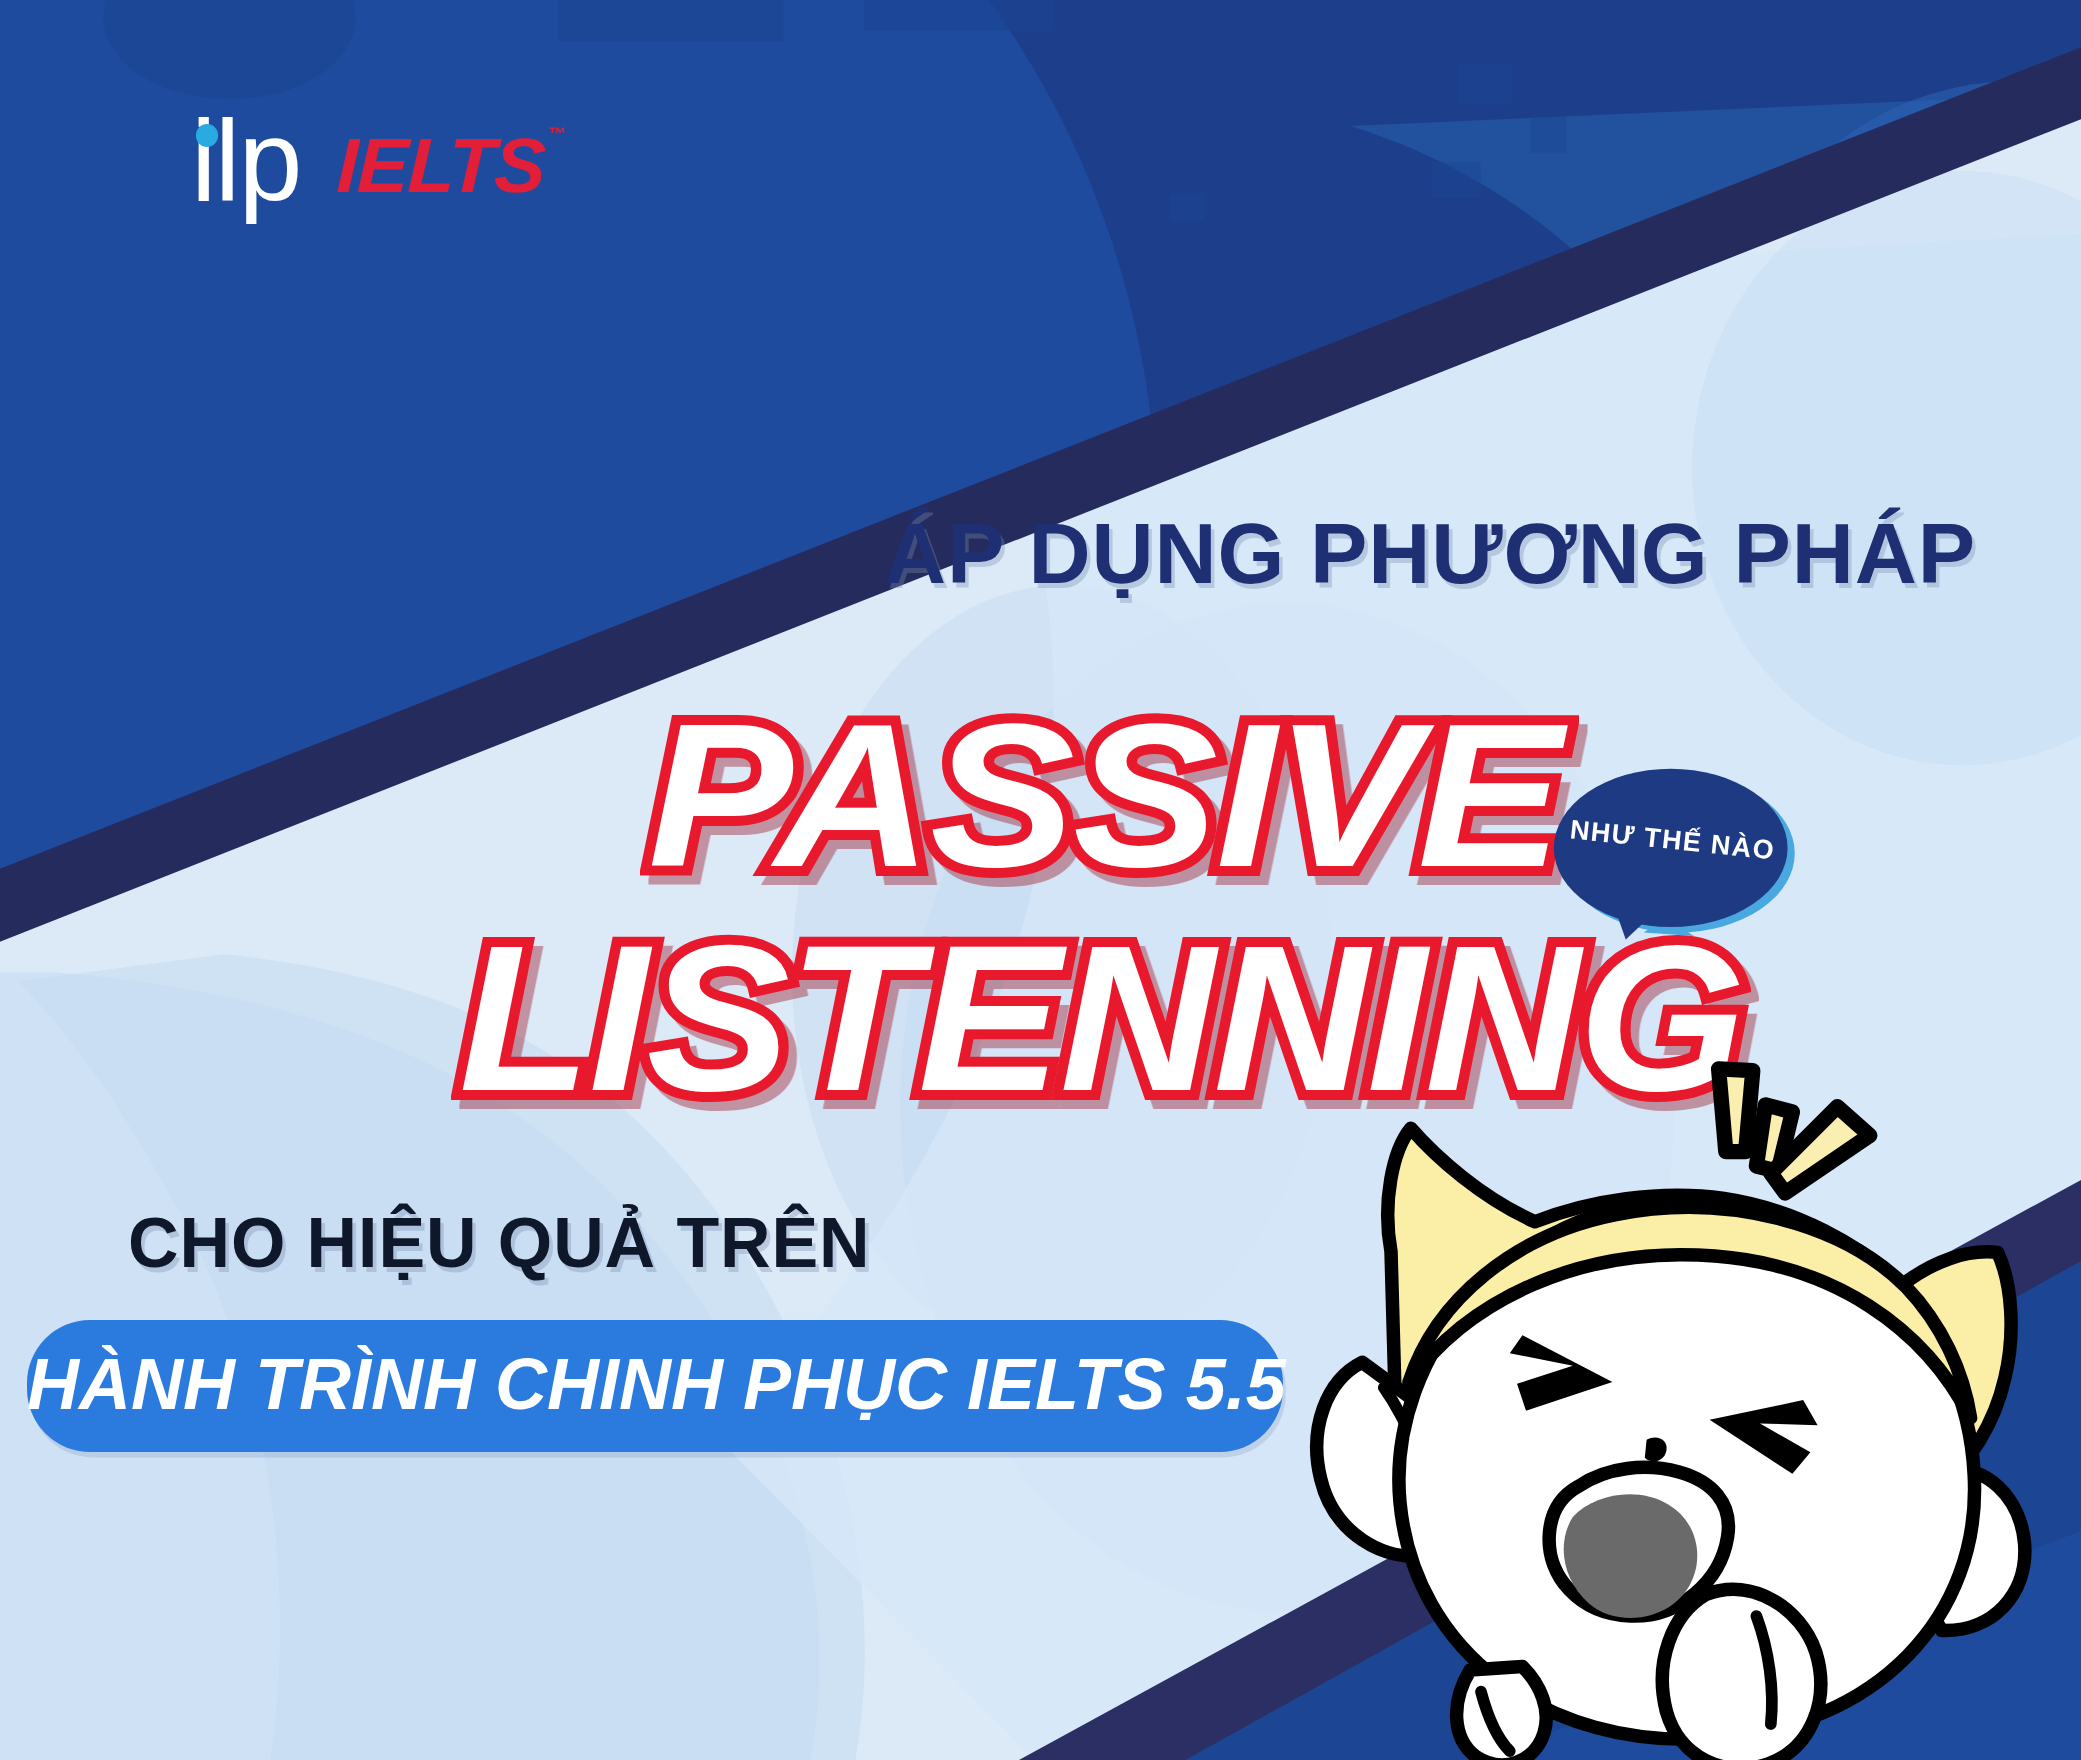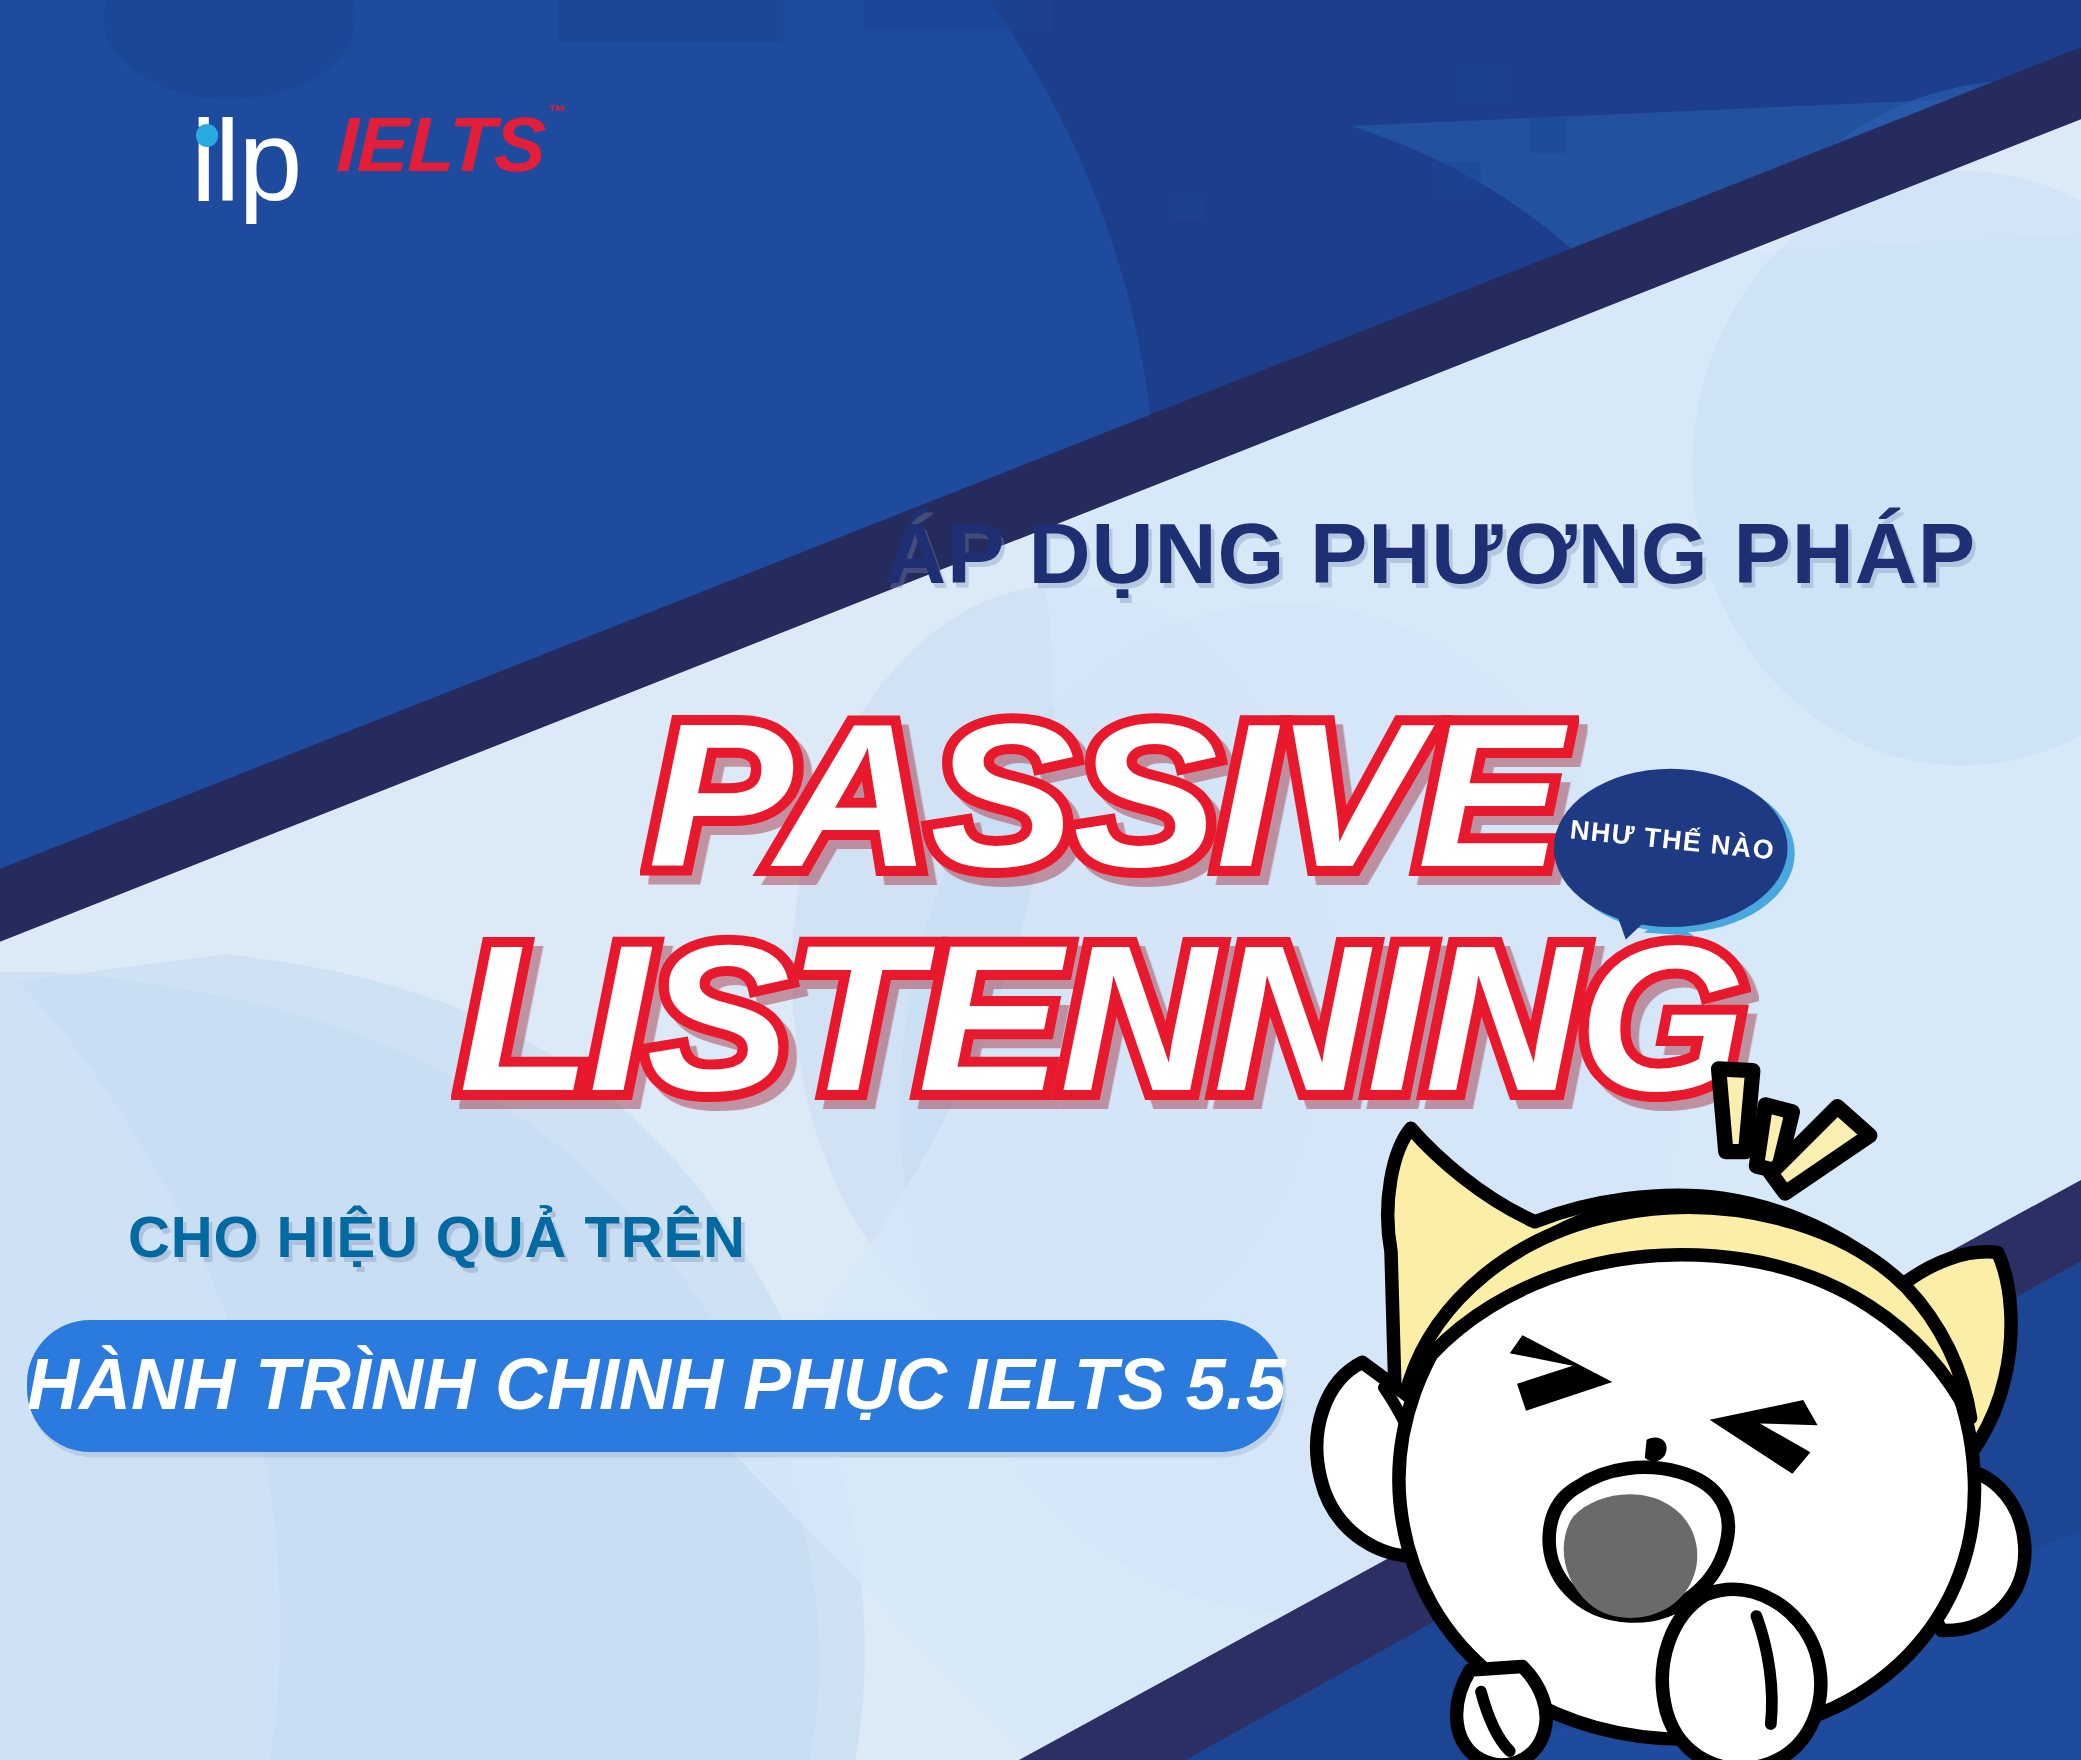--- a/index.html
+++ b/index.html
@@ -14,21 +14,21 @@
     background:#e8f0fa;
   }
 
   
   .bg-svg{position:absolute;inset:0;width:100%;height:100%;display:block;}
 
   
   #logo{
     position:absolute;
     left:191px; top:106px;
-    display:flex;
+    display:flex;align-items:flex-end;
     z-index:40;
   }
   #logo .ilp{
     position:relative;
     font-size:115px;
     line-height:0.95;
     color:#ffffff;
     font-weight:400;
     letter-spacing:-1.8px;
     font-family:"Liberation Sans", sans-serif;
@@ -119,24 +119,24 @@
     letter-spacing:1.4px;
     transform:rotate(6deg);
     pointer-events:none;
   }
 
   
   #line-cho-hieu{
     position:absolute;
     left:128px; top:1203px;
     z-index:30;
-    font-size:58px;
+    font-size:70px;
     font-weight:bold;
     letter-spacing:0.9px;
-    color:#0369a1;
+    color:#0f172a;
     text-shadow:3.6px 4.5px 0 rgba(120,140,180,0.35);
     white-space:nowrap;
   }
 
   
   #banner{
     position:absolute;
     left:27px; top:1320px;
     width:1256px; height:132px;
     background:#2B7BDE;

